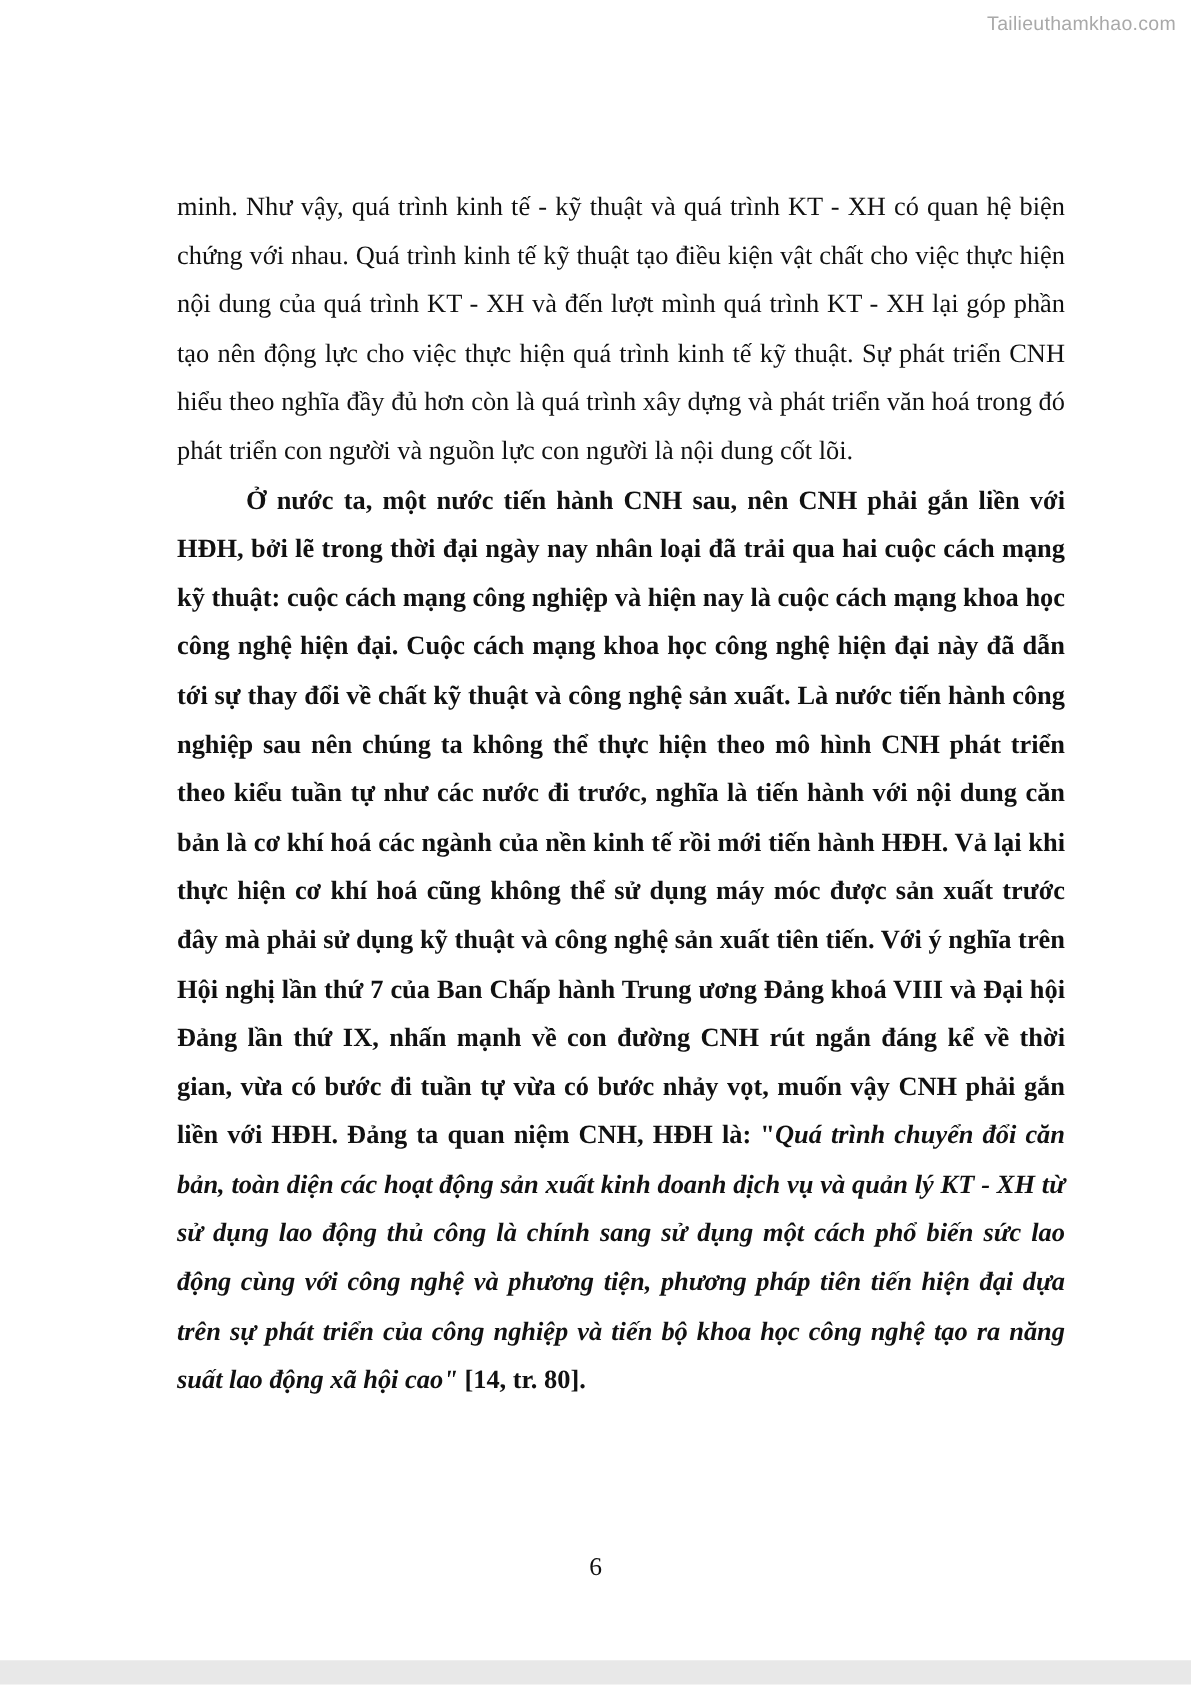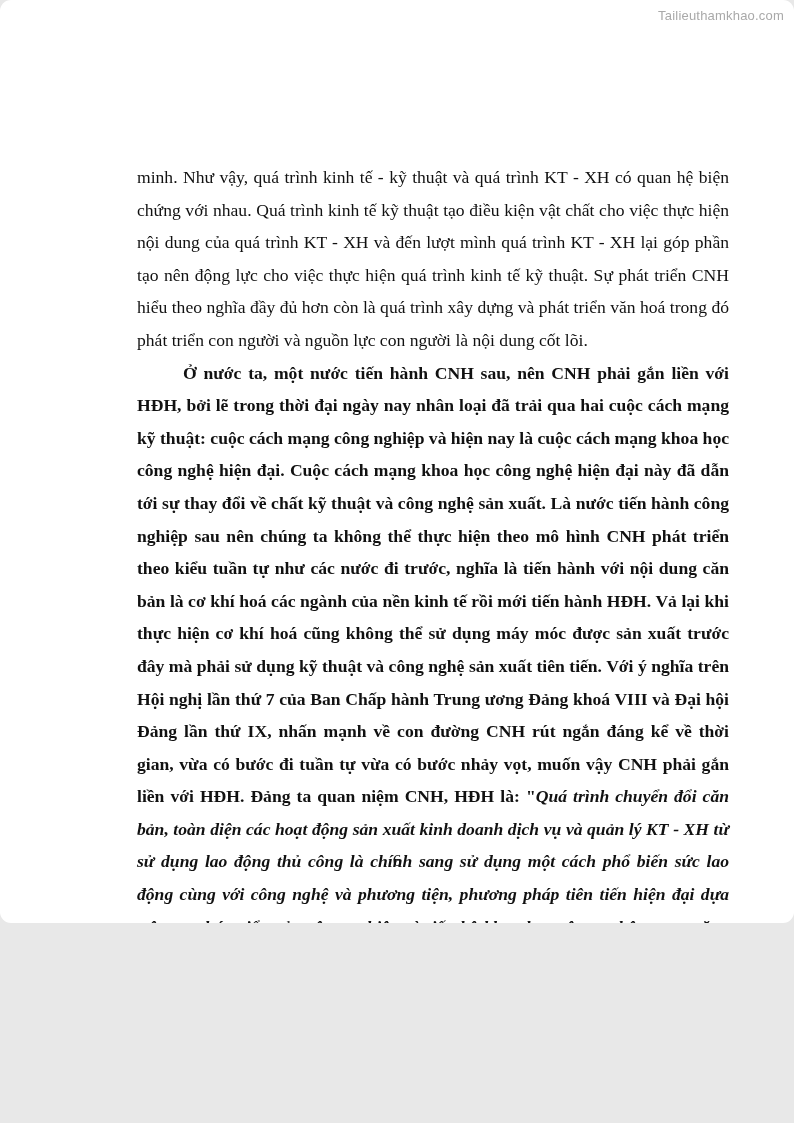--- a/index.html
+++ b/index.html
@@ -3,47 +3,45 @@
 <meta charset="utf-8">
 <style>
   html, body {
     margin: 0;
     padding: 0;
     background: #e8e8e8;
   }
   .page {
     position: relative;
     width: 794px;
-    height: 923px;
+    height: 1107px;
     margin: 0 auto;
     background: #ffffff;
     overflow: hidden;
     font-family: "Liberation Serif", "DejaVu Serif", serif;
     color: #111111;
-    border-radius: 11px;
   }
   .watermark {
     position: absolute;
     top: 8px;
     right: 10px;
     font-family: "Liberation Sans", "DejaVu Sans", sans-serif;
     font-size: 13px;
     color: #a9a9a9;
     letter-spacing: 0.2px;
   }
   .content {
     position: absolute;
-    left: 137px;
+    left: 118px;
     top: 121px;
     width: 592px;
     font-size: 17.6px;
     line-height: 32.6px;
     text-align: justify;
     text-justify: inter-word;
-    margin-top: 40px;
   }
   .content p {
     margin: 0;
     padding: 0;
   }
   .content p.indent {
     text-indent: 46px;
     font-weight: bold;
   }
   .italic-seg {

